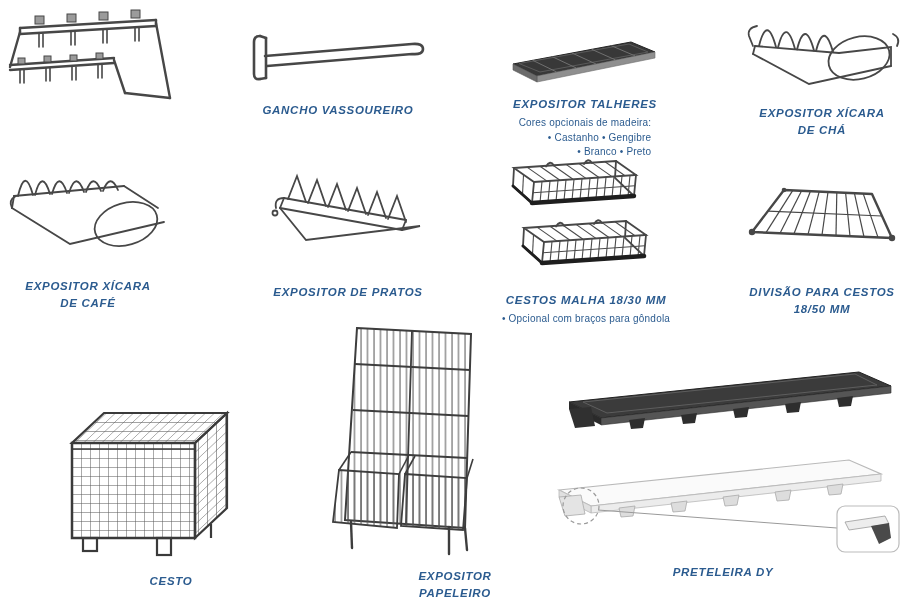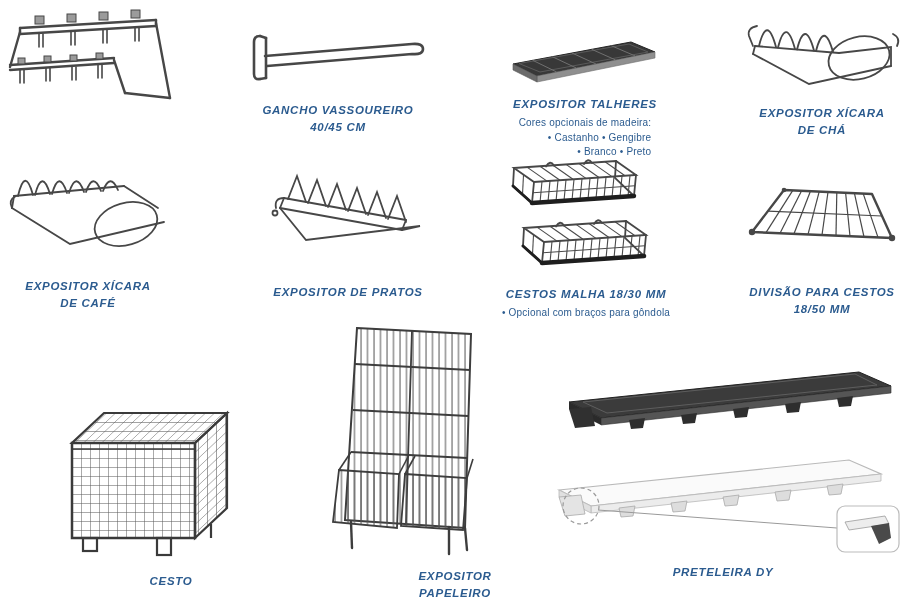--- a/index.html
+++ b/index.html
@@ -66,21 +66,20 @@
         <g fill="none" stroke="#474747" stroke-width="2.6" stroke-linecap="round">
           <path d="M16 28 Q10 28 10 34 L10 66 Q10 72 16 71"></path>
           <path d="M22 30 L22 70"></path>
           <path d="M16 28 L22 30 M16 71 L22 70"></path>
           <path d="M21 48 L168 36 Q179 35 179 41 Q179 47 168 46 L23 58"></path>
         </g>
       </svg>
     </div>
     <figcaption class="label" style="margin-top:8px">
       <span>GANCHO VASSOUREIRO</span>
-      <span>40/45 CM</span>
     </figcaption>
   </figure>
 
   <figure class="cell" style="left:495px; top:8px; width:180px;">
     <div class="art">
       <svg width="160" height="84" viewBox="0 0 160 84">
         <polygon points="8,56 126,34 150,44 32,68" fill="#383838" stroke="#242424" stroke-width="1"></polygon>
         <polygon points="32,68 150,44 150,50 32,74" fill="#8f8f8f" stroke="#6f6f6f" stroke-width=".6"></polygon>
         <polygon points="8,56 32,68 32,74 8,62" fill="#6b6b6b" stroke="#555555" stroke-width=".6"></polygon>
         <polygon points="14,55.5 124,36 143,44 35,64" fill="none" stroke="#5a5a5a" stroke-width="1"></polygon>
@@ -213,21 +212,21 @@
               <path d="M34 8.5 q4 -7 8 -1 M72 6 q4 -7 8 -1"></path>
             </g>
             <path d="M20 45 L122 38" stroke="#1e1e1e" stroke-width="4.5" fill="none" stroke-linecap="round"></path>
             <path d="M1 28 L20 45" stroke="#1e1e1e" stroke-width="3" fill="none" stroke-linecap="round"></path>
           </g>
         </defs>
         <use href="#bsk" x="10" y="2"></use>
         <use href="#bsk" x="20" y="62"></use>
       </svg>
     </div>
-    <figcaption class="label" style="margin-top:16px">
+    <figcaption class="label" style="margin-top:22px">
       <span>CESTOS MALHA 18/30 MM</span>
     </figcaption>
     <div class="notes">
       <span>• Opcional com braços para gôndola</span>
     </div>
   </figure>
 
   <figure class="cell" style="left:730px; top:180px; width:184px;">
     <div class="art">
       <svg width="152" height="80" viewBox="0 0 152 80">

